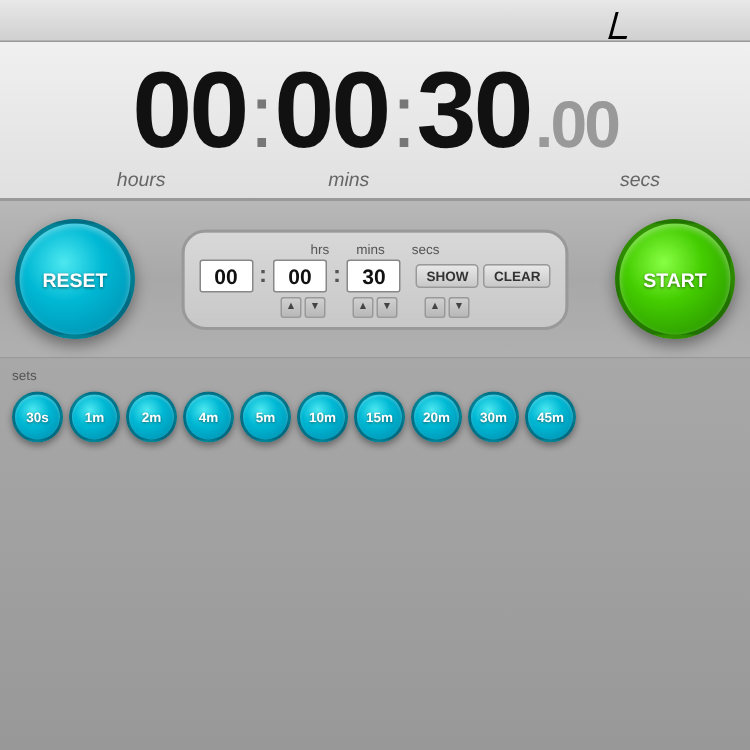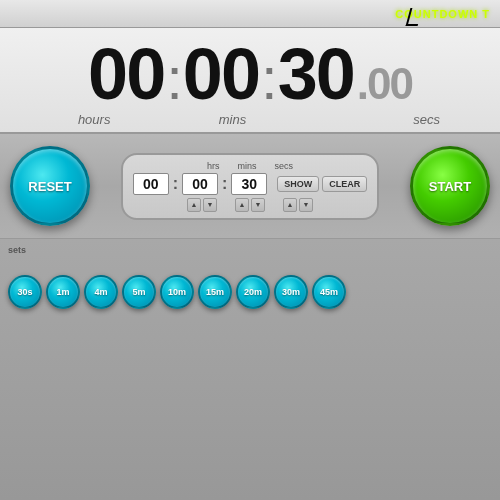--- a/index.html
+++ b/index.html
@@ -222,22 +222,21 @@
     
     .presets-section {
       background: linear-gradient(180deg, #a8a8a8 0%, #989898 100%);
       padding: 6px 8px 8px 8px;
       flex: 1;
     }
 
     .presets-label {
       font-size: 9px;
       color: #555;
-      margin-bottom: 20px;
-      font-weight: bold;
+      margin-bottom: 6px;
     }
 
     .presets-row {
       display: flex;
       gap: 4px;
       flex-wrap: nowrap;
       align-items: center;
     }
 
     .preset-btn {
@@ -269,21 +268,20 @@
       transform: skewX(-15deg);
       pointer-events: none;
     }
   </style>
 </head>
 <body>
 
 <div class="app-container">
 
   <div class="top-bar">
-    <span class="app-title">COUNTDOWN T</span>
     <div class="cursor-indicator"></div>
   </div>
 
   <div class="display-section">
     <div class="time-display">
       <span>00</span>
       <span class="time-separator">:</span>
       <span>00</span>
       <span class="time-separator">:</span>
       <span>30</span>
@@ -342,20 +340,21 @@
       <span>START</span>
     </div>
 
   </div>
 
   <div class="presets-section">
     <div class="presets-label">sets</div>
     <div class="presets-row" id="presets-row">
     <div class="preset-btn">30s</div>
         <div class="preset-btn">1m</div>
+        <div class="preset-btn">2m</div>
         <div class="preset-btn">4m</div>
         <div class="preset-btn">5m</div>
         <div class="preset-btn">10m</div>
         <div class="preset-btn">15m</div>
         <div class="preset-btn">20m</div>
         <div class="preset-btn">30m</div>
         <div class="preset-btn">45m</div>
       </div>
   </div>
 

